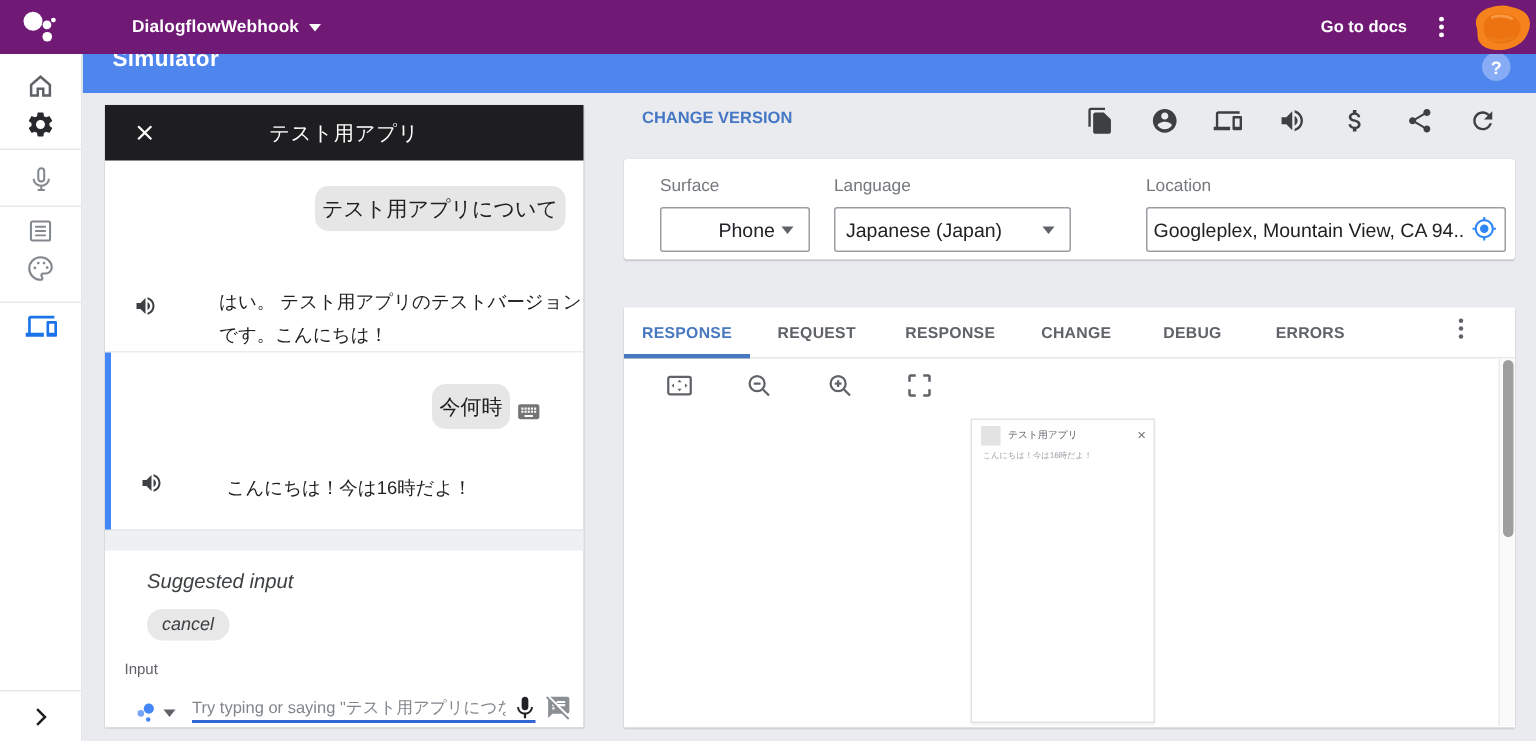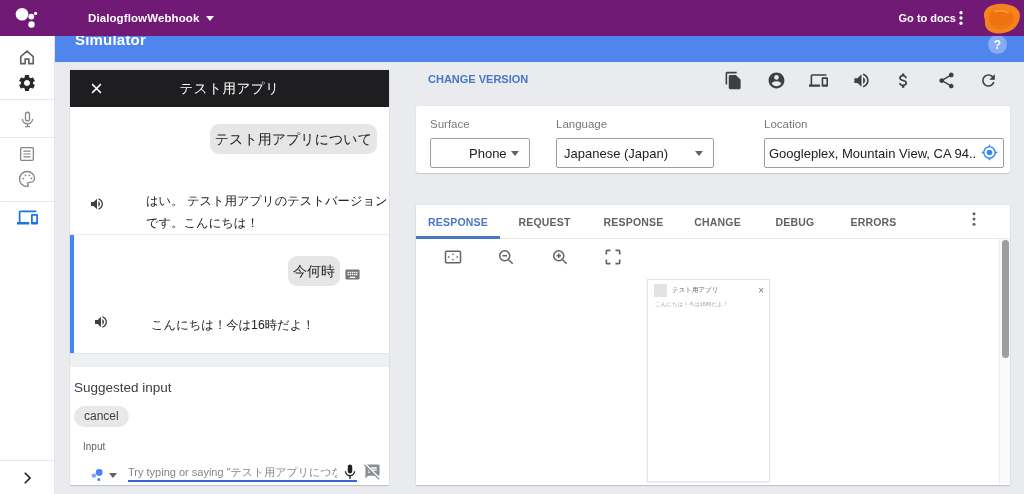--- a/index.html
+++ b/index.html
@@ -7,21 +7,21 @@
   body { font-family:"Liberation Sans", sans-serif; background:#e9ebee; position:relative; }
   .abs { position:absolute; }
 
   
   #appbar { left:0; top:0; width:1024px; height:36px; background:#701a75; z-index:30; display:flex; align-items:center; }
   #assistant-logo { position:absolute; left:5px; top:3px; }
   #app-title-wrap { position:absolute; left:88px; top:0; height:36px; display:flex; align-items:center; color:#fff; font-size:11.5px; font-weight:bold; letter-spacing:.1px; }
   .caret-down { width:0; height:0; border-left:4.5px solid transparent; border-right:4.5px solid transparent; border-top:5px solid currentColor; display:inline-block; }
   #app-title-caret { margin-left:7px; color:#fff; }
   #appbar-right { position:absolute; right:0; top:0; height:36px; }
-  #go-to-docs { position:absolute; right:68px; top:12px; color:#fff; font-size:11px; font-weight:bold; white-space:nowrap; }
+  #go-to-docs { position:absolute; right:86px; top:12px; color:#fff; font-size:11px; font-weight:bold; white-space:nowrap; }
   #appbar-menu { position:absolute; right:54px; top:9px; width:18px; height:18px; color:#fff; }
   #avatar-blob { position:absolute; right:3px; top:2px; width:46px; height:33px; }
 
   
   #simbar { left:55px; top:36px; width:969px; height:26px; background:#4e86ee; z-index:20; overflow:hidden; }
   #page-title { position:absolute; left:20px; top:-5px; color:#fff; font-size:15px; font-weight:bold; letter-spacing:.2px; line-height:18px; }
   #help-fab { position:absolute; right:17px; top:-1px; width:19px; height:19px; border-radius:50%; background:#87abf4; color:#fff; font-size:12px; font-weight:bold; display:flex; align-items:center; justify-content:center; }
 
   
   #navrail { left:0; top:36px; width:55px; height:458px; background:#fff; border-right:1px solid #e3e5e8; z-index:25; }
@@ -49,21 +49,21 @@
   .resp-row { display:flex;gap:19px; }
   .speaker { flex:0 0 auto; width:16px; height:16px; color:#3c4043; }
   #resp-1 { margin-top:36px; padding-left:19px; padding-right:0; }
   #resp-1 .speaker { margin-top:6px; }
   #resp-1 .resp-text { margin-left:22px; }
   #resp-2 { margin-top:28px; padding-left:19px; }
   #resp-2 .resp-text { margin-left:23px; }
   .resp-text { font-size:12.3px; line-height:22px; color:#202124; }
 
   #gray-band { height:14px; background:#eef0f2; border-top:1px solid #e4e6e9; }
-  #suggest-section { padding-left:4px; }
+  #suggest-section { padding-left:28px;font-style:italic; }
   #suggest-title { padding-top:13px; font-size:13.5px; color:#3c4043; }
   #chip-row { margin-top:11px; }
   .chip { display:inline-block; background:#e8e8e8; border-radius:11px; height:21px; line-height:21px; padding:0 10px; font-size:12px; color:#3c4043; }
   #input-label { position:absolute; left:13px; top:-23px; font-size:10px; color:#5f6368; }
   #input-row { position:absolute; left:0; top:394px; width:319px; height:25px; }
   #mini-assistant { position:absolute; left:17px; top:0; }
   #input-caret { position:absolute; left:39px; top:9px; color:#5f6368; }
   #query-input { position:absolute; left:58px; top:-1px; width:229px; height:19px; font-size:11px; border:none; outline:none; border-bottom:2px solid #3367d6; color:#202124; background:transparent; font-family:"Liberation Sans",sans-serif; padding-right:20px; }
   #query-input::placeholder { color:#80868b; opacity:1; }
   #input-mic { position:absolute; left:271px; top:-1px; width:18px; height:18px; color:#202124; }
@@ -72,21 +72,21 @@
   
   #change-version { position:absolute; left:428px; top:73px; font-size:11px; font-weight:bold; color:#4577c4; letter-spacing:0; }
   #action-icons { position:absolute; left:724px; top:71px; width:274px; height:19px; display:flex; justify-content:space-between; }
   .act-ic { width:19px; height:19px; color:#3c4043; }
 
   #form-card { left:416px; top:106px; width:594px; height:67px; border-radius:2px; }
   .field { position:absolute; top:12px; }
   .field-label { font-size:11.5px; color:#75787c; }
   .selectbox { margin-top:8px; border:1px solid #9a9ea3; border-radius:2px; height:30px; display:flex; align-items:center; padding:0 7px; font-size:13px; color:#202124; position:relative; }
   .selectbox .caret-down { position:absolute; right:10px; color:#5f6368; }
-  #field-surface { left:14px; } #field-surface .selectbox { width:100px;padding-left:38px; }
+  #field-surface { left:24px; } #field-surface .selectbox { width:100px;padding-left:38px; }
   #field-language { left:140px; } #field-language .selectbox { width:158px; }
   #field-location { left:348px; } #field-location .selectbox { width:240px; padding-left:4px; padding-right:24px; font-size:13px; }
   #location-text { white-space:nowrap; overflow:hidden; }
   #loc-icon { position:absolute; right:5px; top:5px; width:17px; height:17px; color:#2f87f6; }
 
   #tabs-card { left:416px; top:205px; width:594px; height:280px; }
   #tab-row { height:34px; border-bottom:1px solid #e8e8e8; position:relative; display:flex; }
   .tab { height:34px; display:flex; align-items:center; justify-content:center; font-size:10.5px; font-weight:bold; letter-spacing:.2px; color:#5f6368; }
   .tab.active { color:#4878c0; }
   #tab-underline { position:absolute; left:0; bottom:-1px; width:84px; height:3px; background:#4878c0; }

